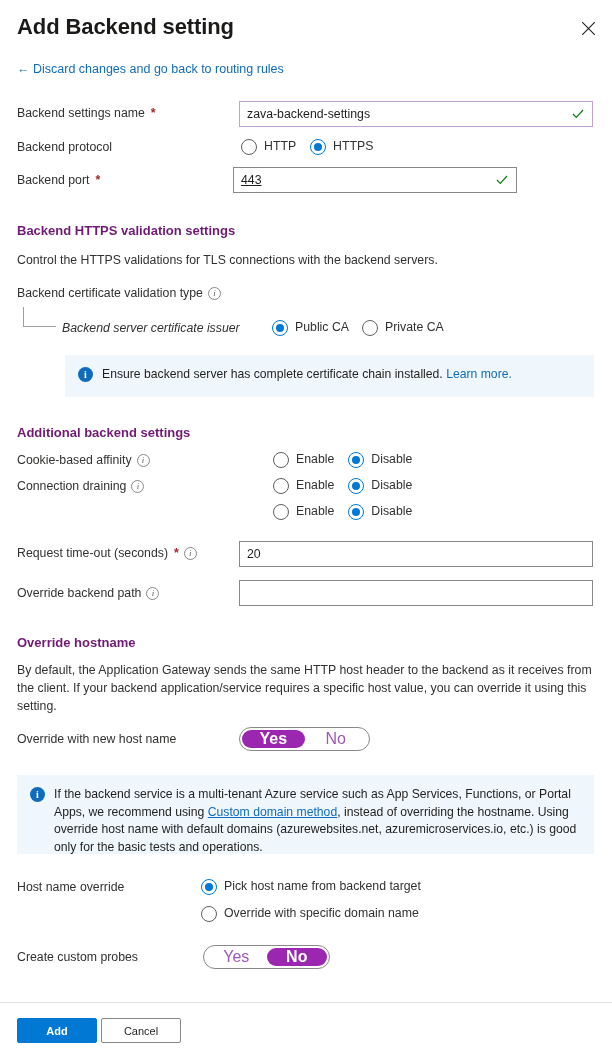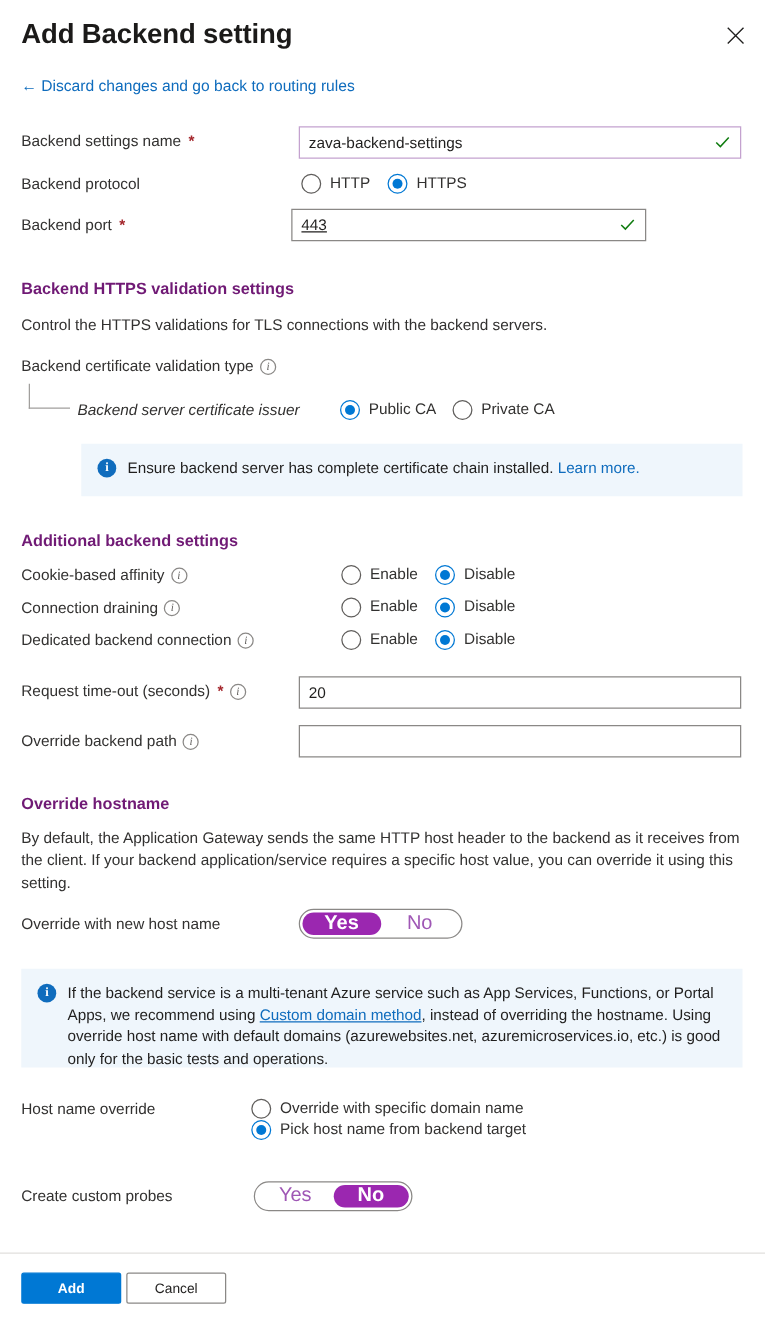--- a/index.html
+++ b/index.html
@@ -271,24 +271,20 @@
     <span class="radio" style="margin-right:14px;">
       <span class="dot"></span>
       <span class="rtext">Enable</span>
     </span>
     <span class="radio on">
       <span class="dot"></span>
       <span class="rtext">Disable</span>
     </span>
   </div>
 
-  <div class="row lbl" style="top:504px;">
-    <span>Dedicated backend connection</span>
-    <span class="info-i"></span>
-  </div>
   <div class="radio-group" style="left:273px; top:503px;">
     <span class="radio" style="margin-right:14px;">
       <span class="dot"></span>
       <span class="rtext">Enable</span>
     </span>
     <span class="radio on">
       <span class="dot"></span>
       <span class="rtext">Disable</span>
     </span>
   </div>
@@ -323,27 +319,27 @@
 
   <div class="banner" style="left:17px; top:775px; width:577px; height:79px;">
     <span class="banner-icon"></span>
     <div class="banner-text"><span>If the backend service is a multi-tenant Azure service such as App Services, Functions, or Portal Apps, we recommend using </span><a class="link-underline">Custom domain method</a><span>, instead of overriding the hostname. Using override host name with default domains (azurewebsites.net, azuremicroservices.io, etc.) is good only for the basic tests and operations.</span></div>
   </div>
 
   <div class="row lbl" style="top:879px;">
     <span>Host name override</span>
   </div>
   <div class="radio-group" style="left:201px; top:878px; flex-direction:column; align-items:flex-start;">
+    <span class="radio on" style="margin-bottom:10px;">
+      <span class="dot"></span>
+      <span class="rtext">Pick host name from backend target</span>
+    </span>
     <span class="radio">
       <span class="dot"></span>
       <span class="rtext">Override with specific domain name</span>
-    </span>
-    <span class="radio on" style="margin-bottom:10px;">
-      <span class="dot"></span>
-      <span class="rtext">Pick host name from backend target</span>
     </span>
   </div>
 
   <div class="row lbl" style="top:949px;">
     <span>Create custom probes</span>
   </div>
   <div class="toggle" style="left:203px; top:945px; width:127px;">
     <span class="opt">Yes</span>
     <span class="opt sel">No</span>
   </div>

